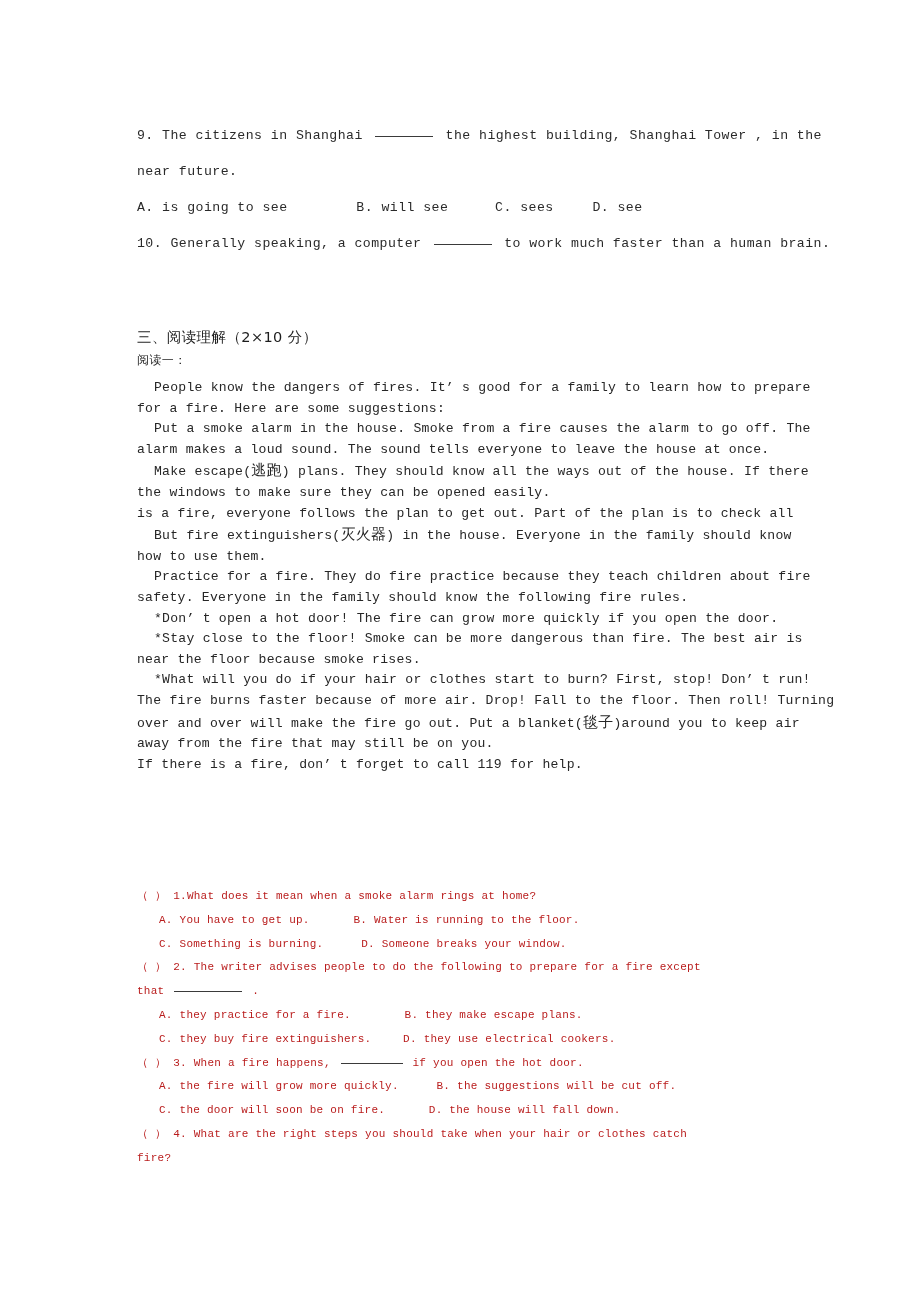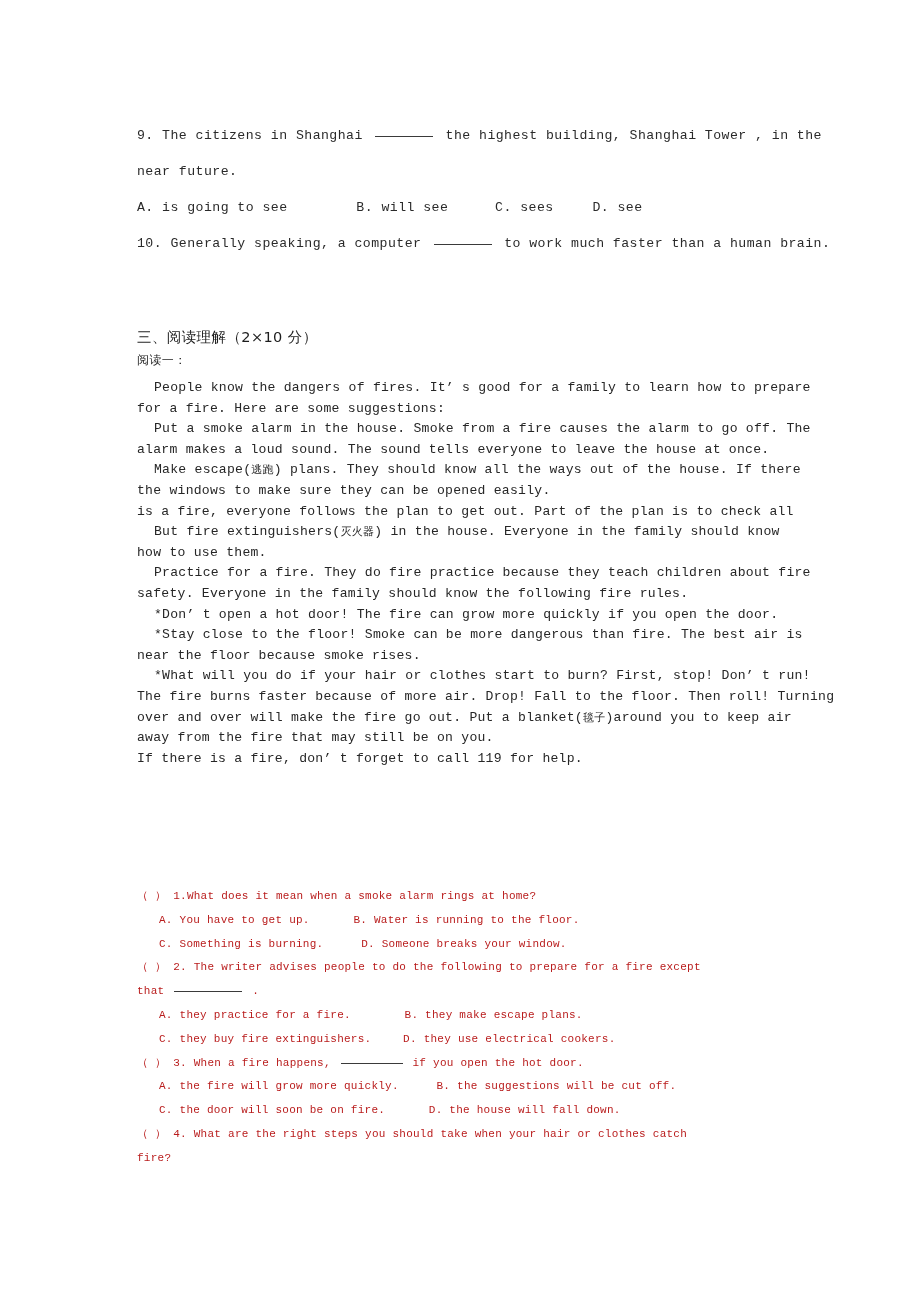--- a/index.html
+++ b/index.html
@@ -76,21 +76,21 @@
     width: 652px;
   }
   .p-line {
     font-size: 13.1px;
     line-height: 20.6px;
     letter-spacing: 0.25px;
     white-space: nowrap;
     color: #262626;
   }
   .p-line.indent { padding-left: 17px; }
-  .cjk { font-family: "DejaVu Sans", sans-serif; font-size: 11px; }
+  .cjk { font-family: "DejaVu Sans", sans-serif; font-size: 15px; }
 
   
   .questions {
     position: absolute;
     left: 137px;
     top: 885px;
     width: 660px;
   }
   .q-line {
     font-size: 11px;

